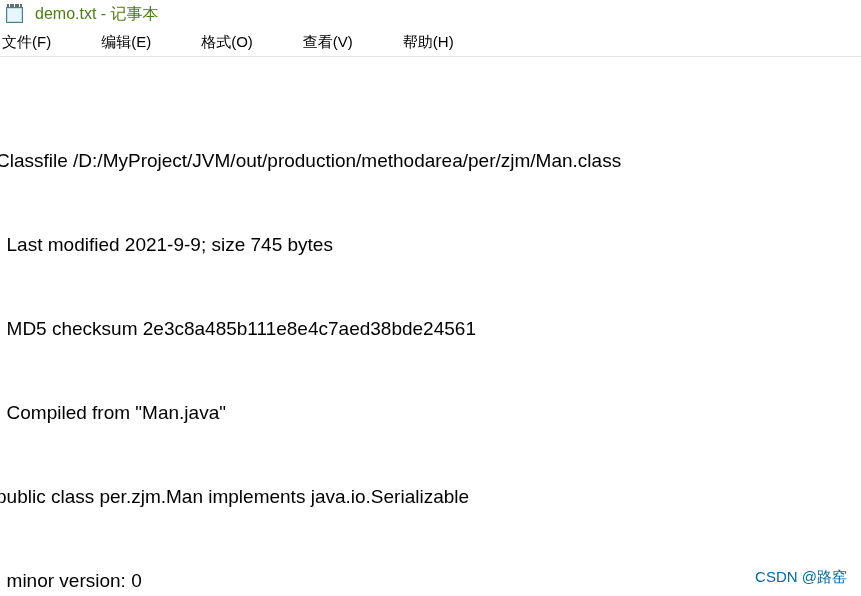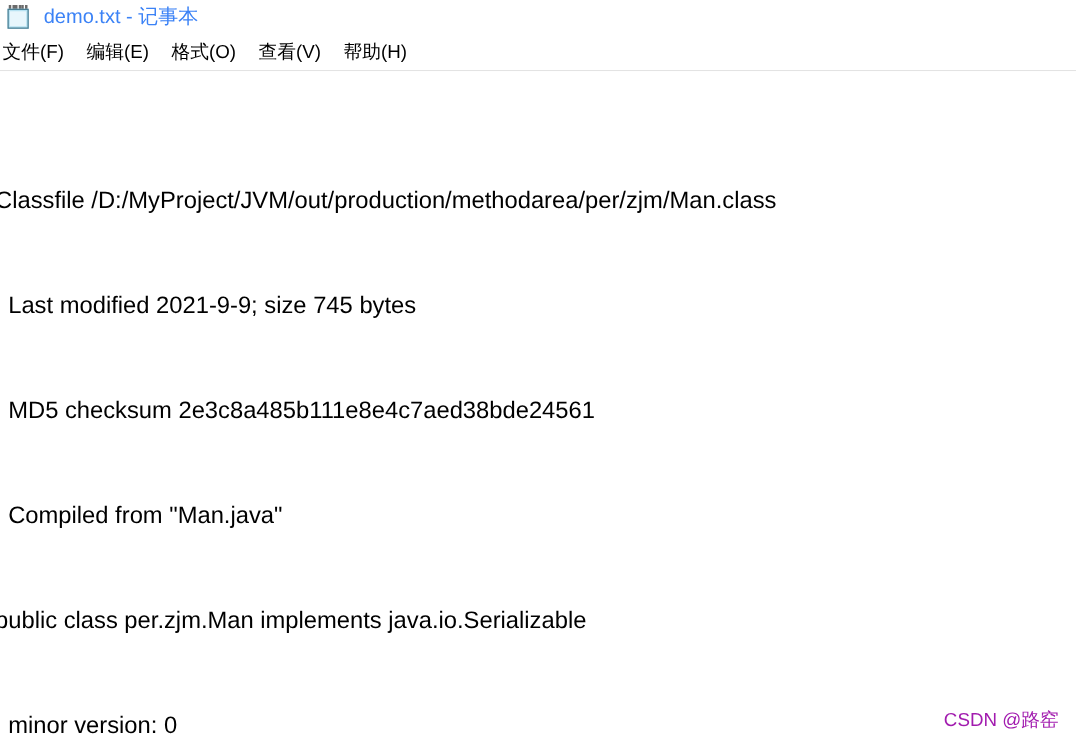--- a/index.html
+++ b/index.html
@@ -57,33 +57,34 @@
   }
   #notepad-icon .rings i {
     display: block;
     width: 2px;
     height: 7px;
     background: #6b6b6b;
   }
   #title-text {
     font-size: 16px;
     line-height: 20px;
-    color: #3b82f6;
+    color: #4d7c0f;
     white-space: nowrap;
   }
 
   
   #menubar {
     height: 29px;
     display: flex;
     align-items: center;
     background: #ffffff;
     padding-left: 0px;
     box-sizing: border-box;
     border-bottom: 1px solid #e3e3e3;
+    gap: 32px;
   }
   .menu-item {
     font-size: 15px;
     line-height: 20px;
     padding: 2px 9px 2px 9px;
     white-space: nowrap;
     color: #000000;
     cursor: default;
   }
   .menu-item:first-child { padding-left: 2px; }
@@ -109,21 +110,21 @@
   }
   #text-content .ln { display: block; height: 28px; }
 
   
   #watermark {
     position: absolute;
     right: 14px;
     bottom: 8px;
     font-size: 15px;
     line-height: 20px;
-    color: #a21caf;
+    color: #0369a1;
     white-space: nowrap;
     user-select: none;
   }
 </style>
 </head>
 <body>
 
 <div id="titlebar">
   <span id="notepad-icon">
     <span class="rings">

